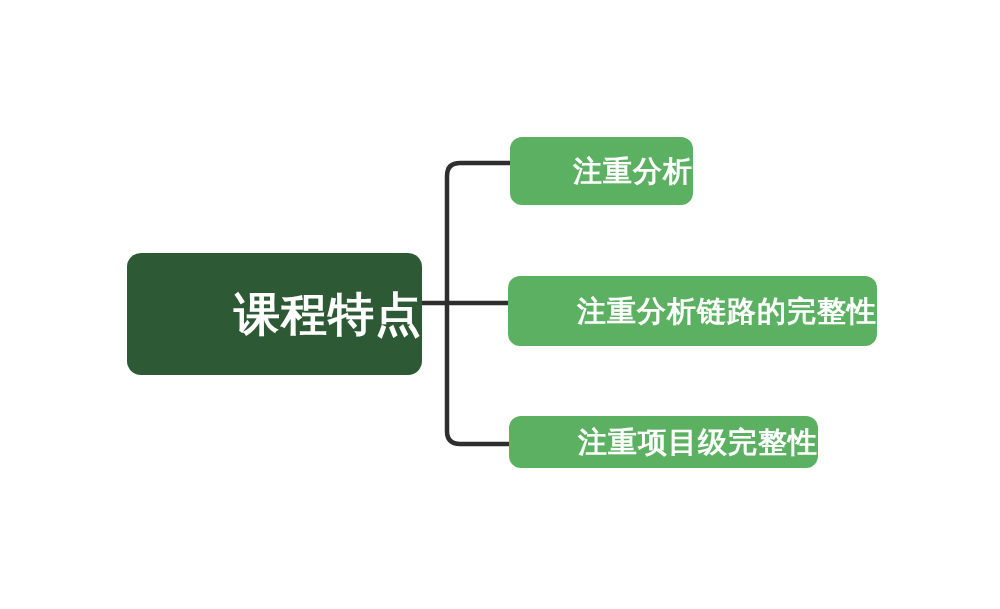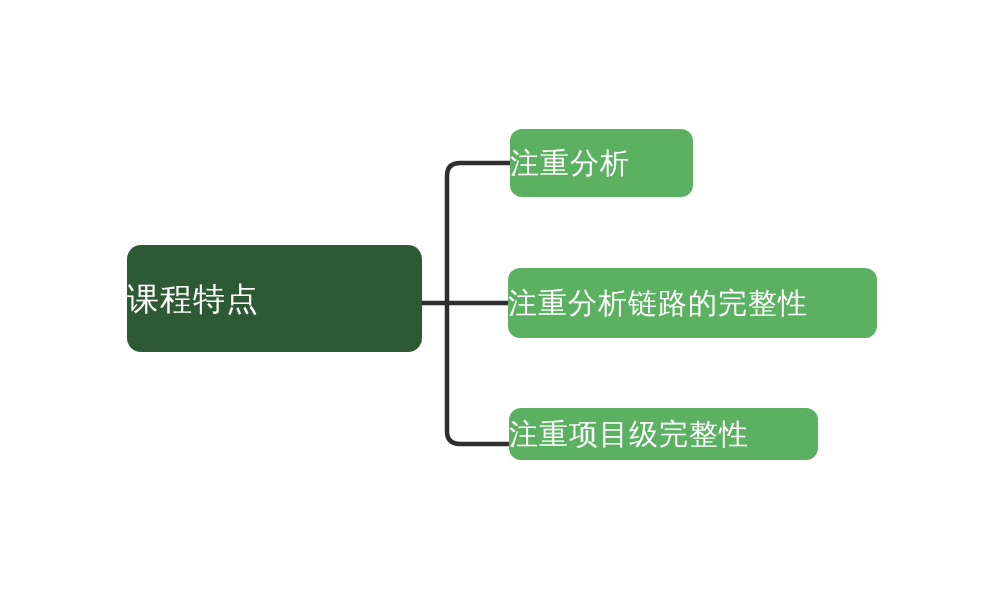--- a/index.html
+++ b/index.html
@@ -20,35 +20,36 @@
     left: 0; top: 0;
     width: 1000px;
     height: 609px;
     z-index: 1;
   }
   .node {
     position: absolute;
     z-index: 2;
     display: flex;
     align-items: center;
-    justify-content: flex-start;
+    justify-content: flex-end;
     color: var(--node-text, #ffffff);
-    font-weight: normal;
+    font-weight: bold;
     box-sizing: border-box;
     text-align: center;
     letter-spacing: 1px;
     line-height: 1;
     white-space: nowrap;
+    margin-top: 8px;
   }
   .node-root {
     left: 127px; top: 245px;
-    width: 295px; height: 107px;
+    width: 295px; height: 122px;
     background: var(--root-bg, #2d5a35);
     border-radius: 14px;
-    font-size: 32px;
+    font-size: 46px;
   }
   .node-child {
     background: var(--child-bg, #5bb161);
     border-radius: 12px;
     font-size: 29px;
   }
   .node-child-1 { left: 510px; top: 129px; width: 183px; height: 68px; }
   .node-child-2 { left: 508px; top: 268px; width: 369px; height: 70px; }
   .node-child-3 { left: 509px; top: 408px; width: 309px; height: 52px; }
 </style>

